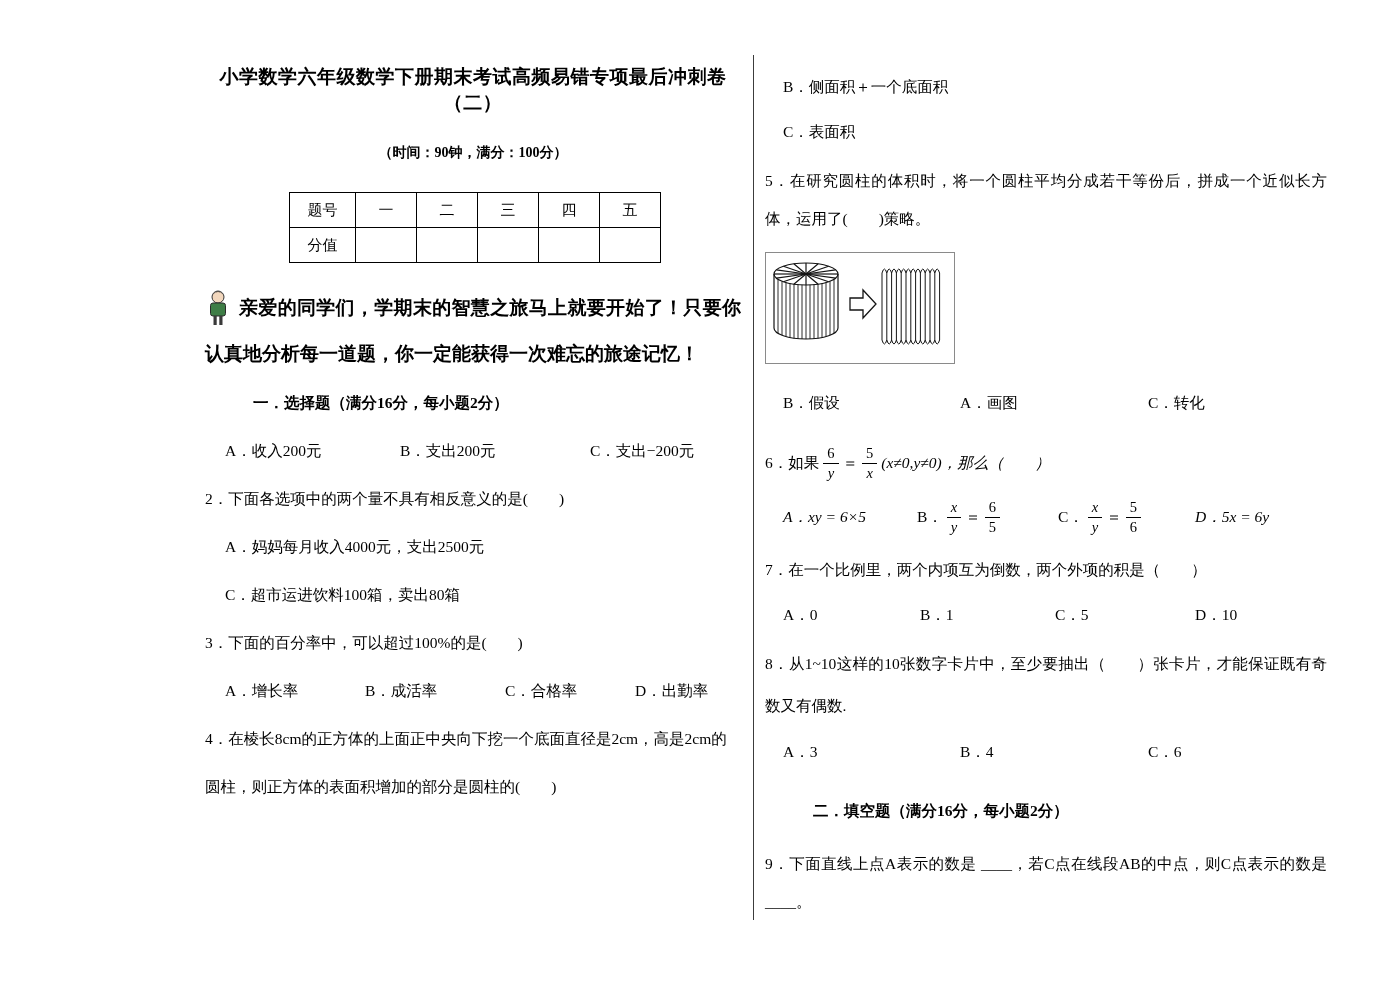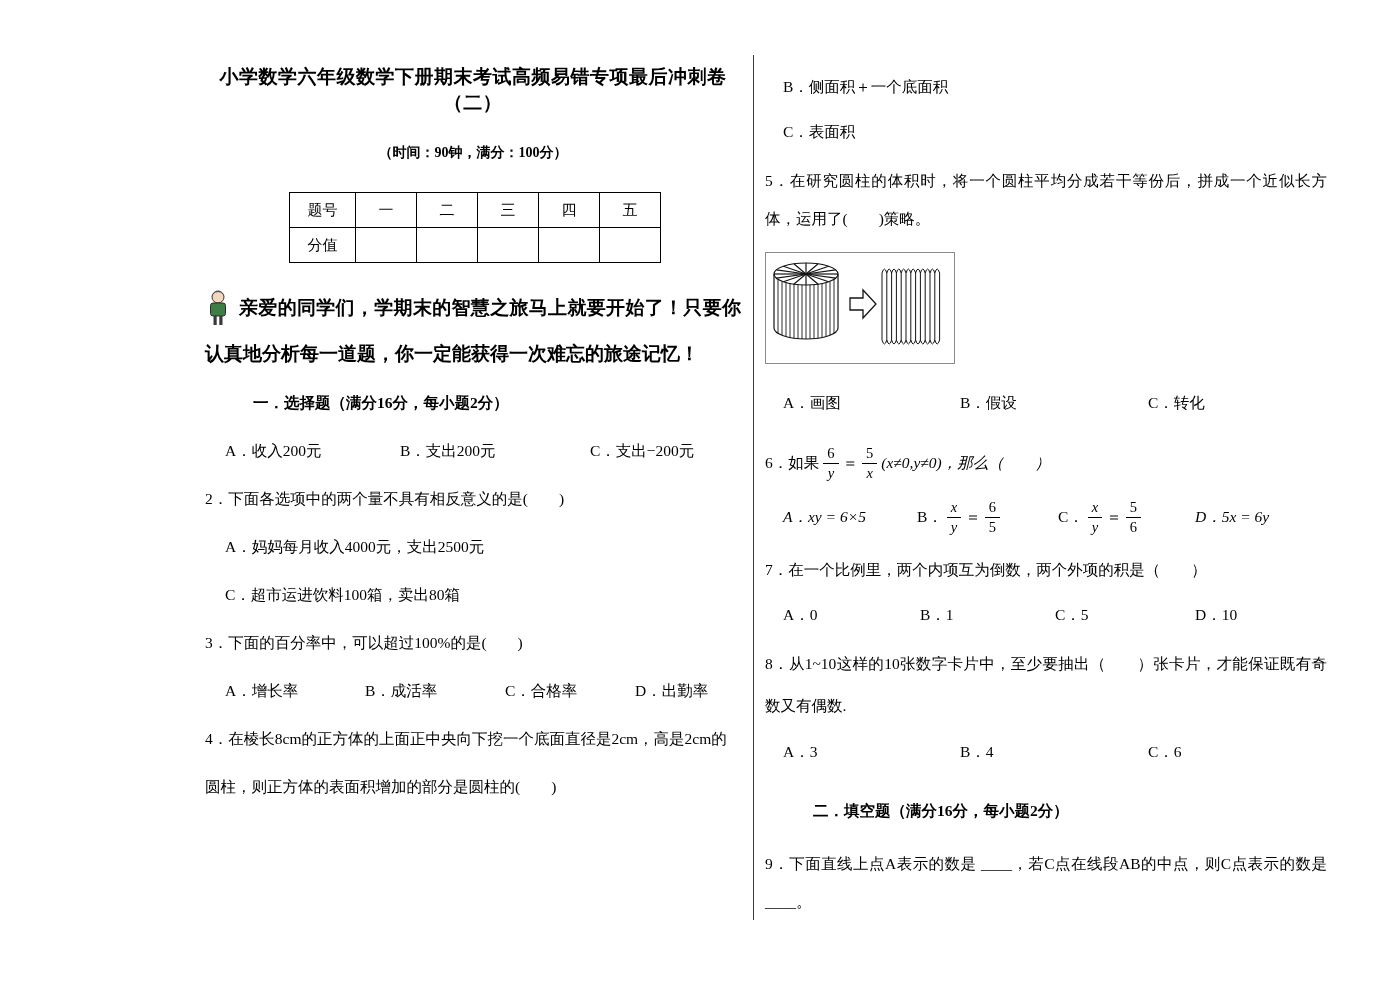--- a/index.html
+++ b/index.html
@@ -187,22 +187,22 @@
           <line x1="152.4" y1="17" x2="152.4" y2="84"></line>
             <line x1="157.2" y1="17" x2="157.2" y2="84"></line>
           <line x1="162" y1="17" x2="162" y2="84"></line>
             <line x1="166.8" y1="17" x2="166.8" y2="84"></line>
           <line x1="171.6" y1="17" x2="171.6" y2="84"></line>
         </g>
       </svg>
     </div>
 
     <div class="opt-grid g-q5">
+      <span>B．假设</span>
       <span>A．画图</span>
-      <span>B．假设</span>
       <span>C．转化</span>
     </div>
 
     <div class="mathline">
       <span>6．如果</span>
       <span class="frac">
           <span class="fnum">6</span>
           <span class="fden it">y</span>
         </span>
       <span>＝</span>

